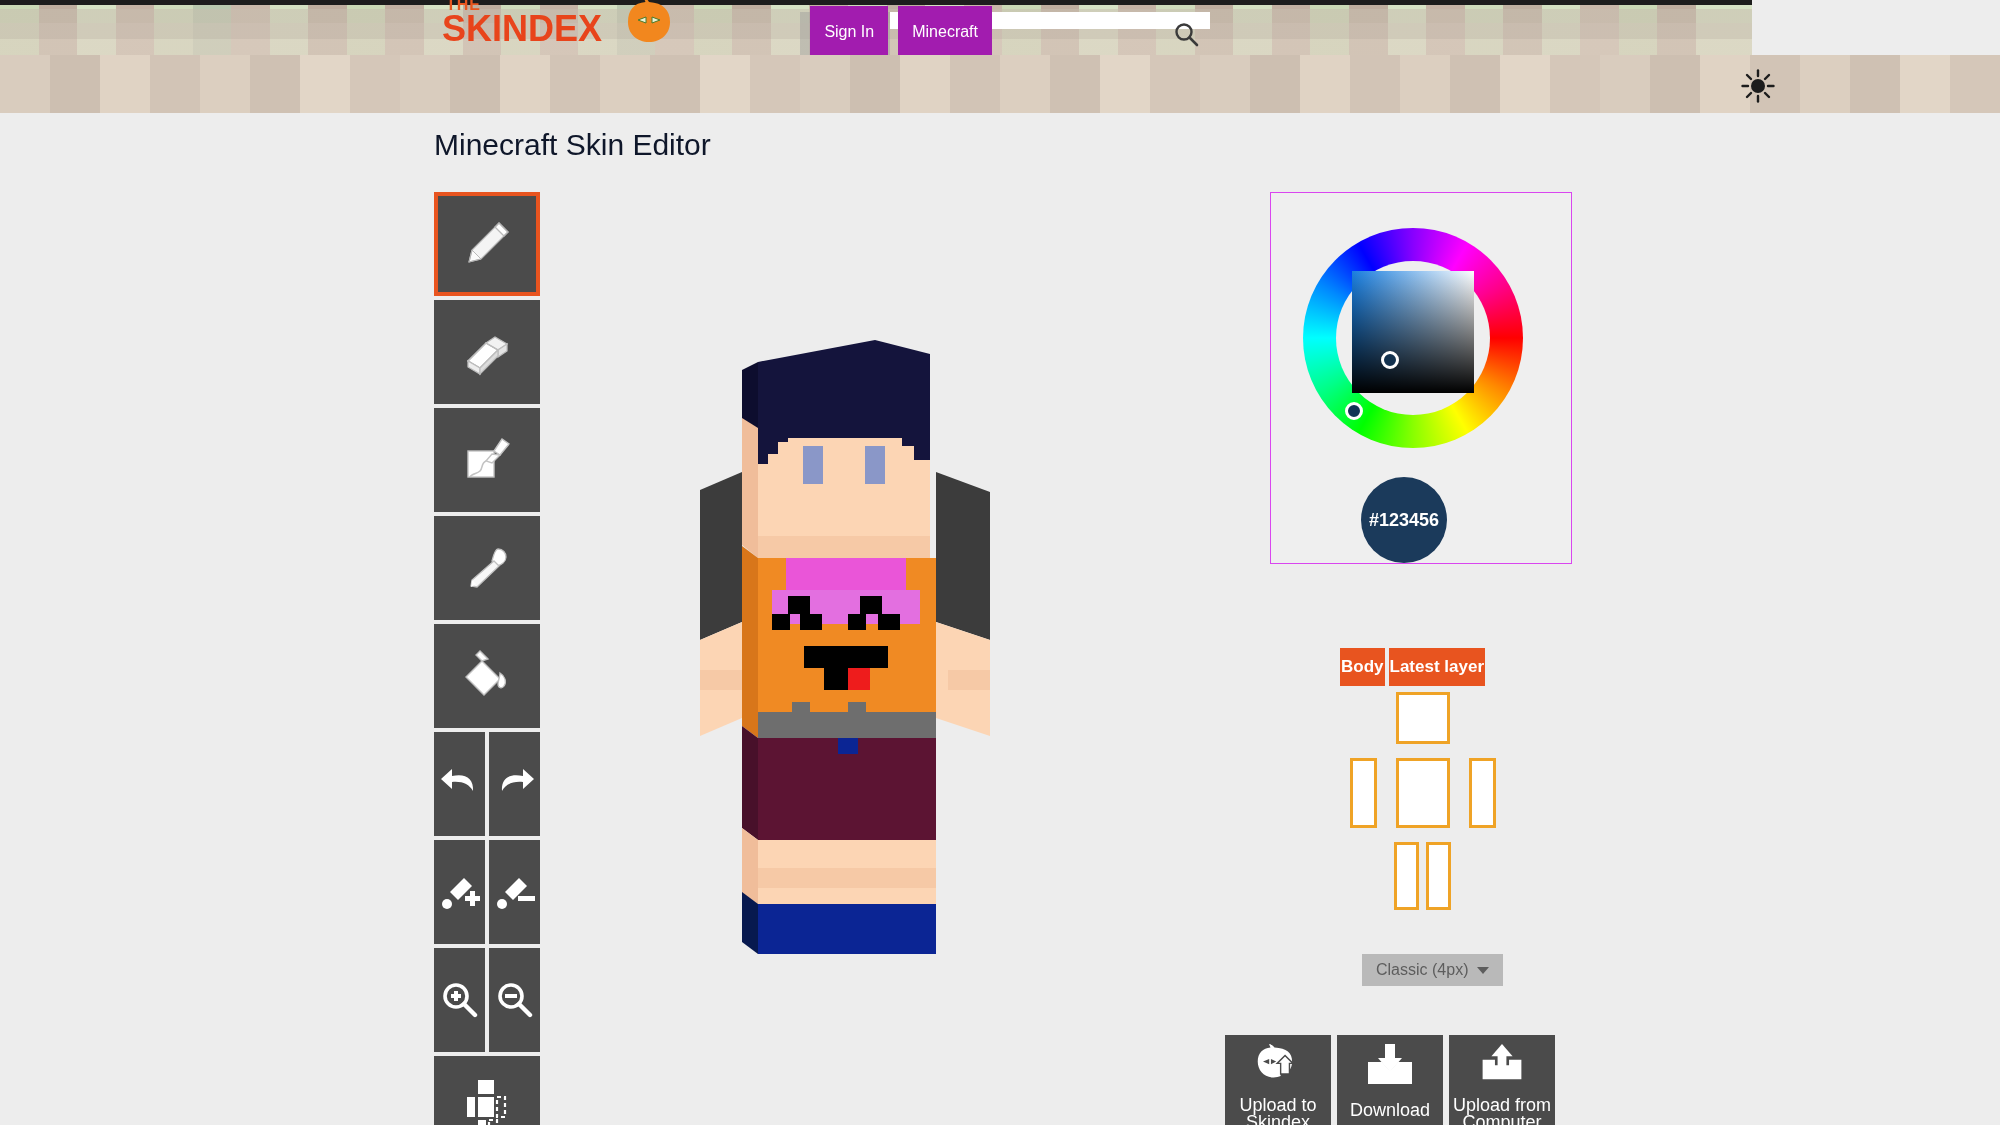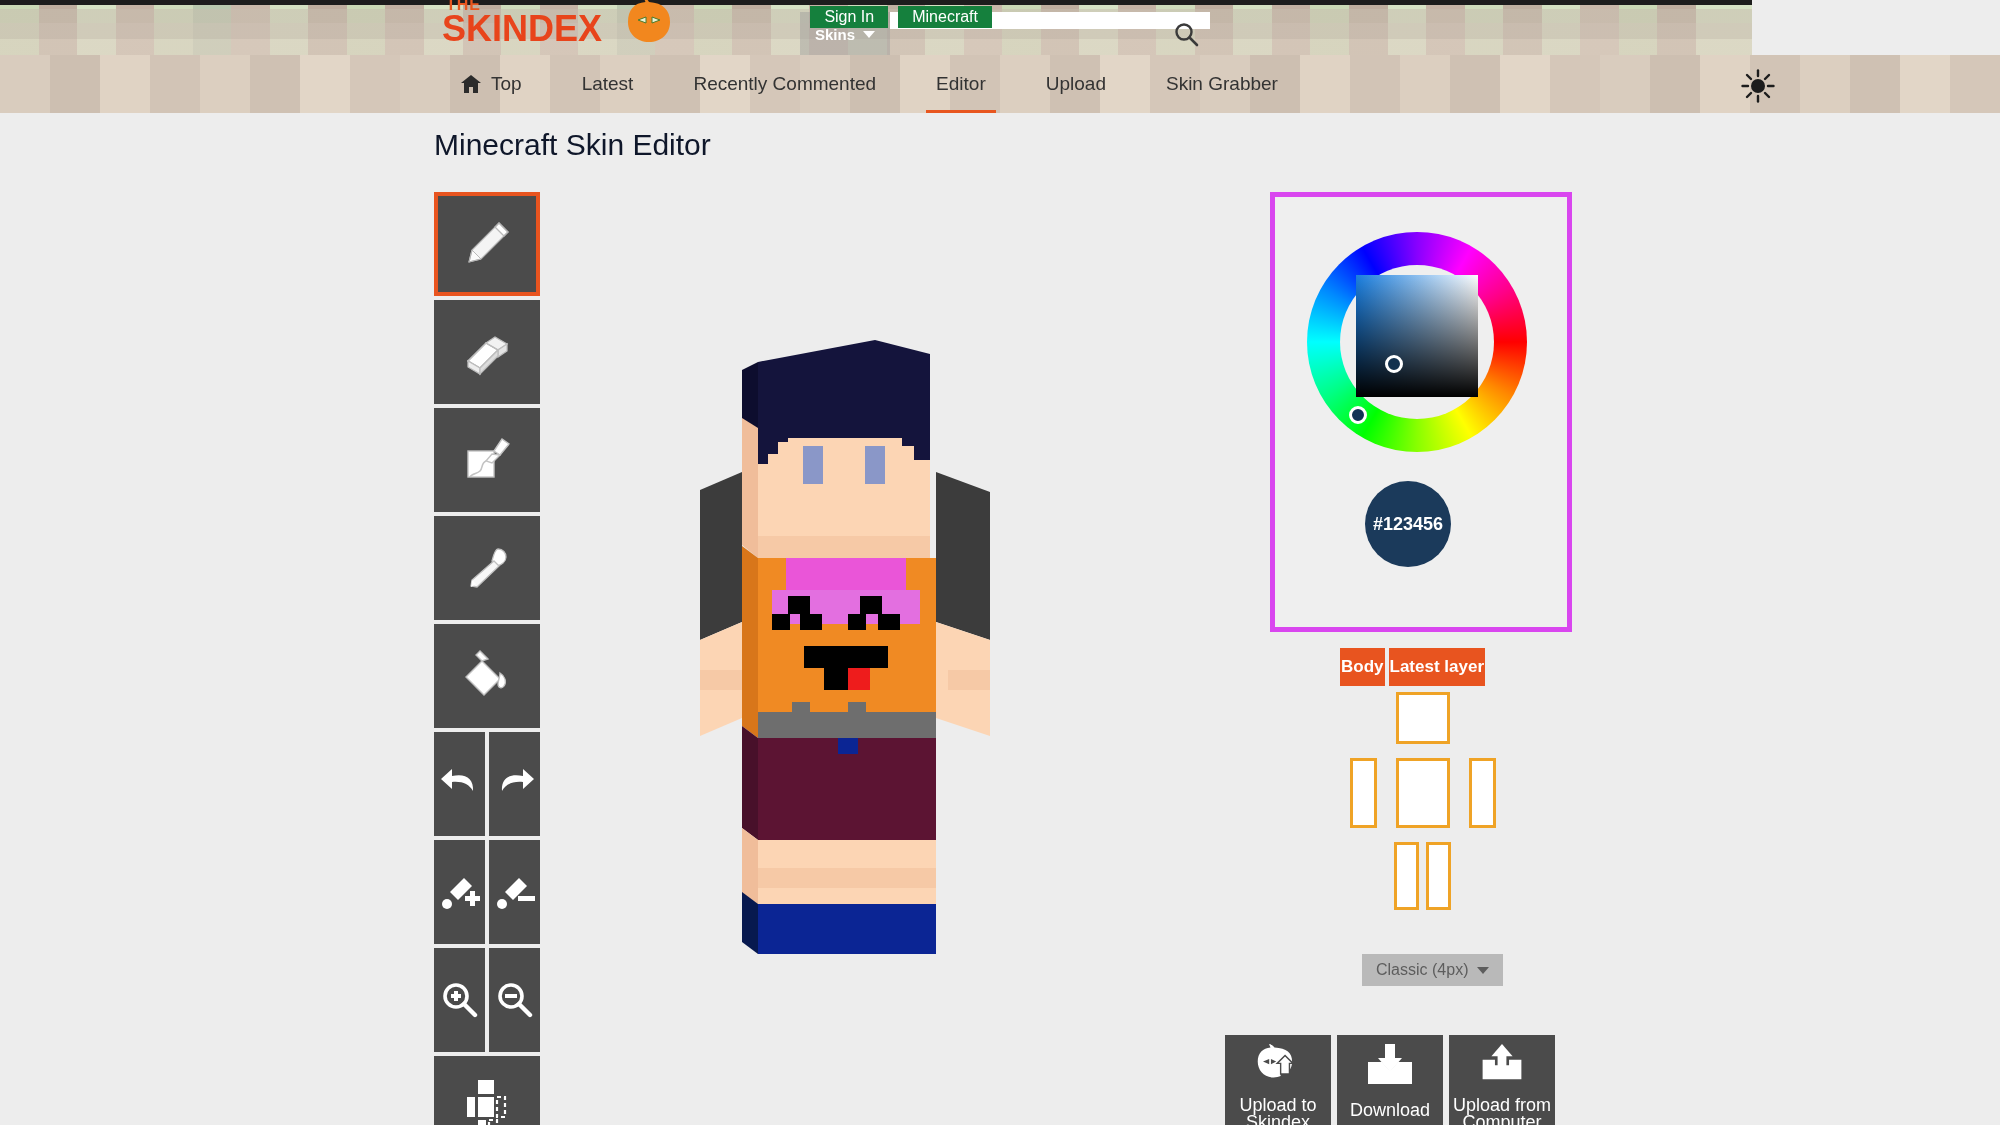--- a/index.html
+++ b/index.html
@@ -77,22 +77,22 @@
   #skins-caret { width:0;height:0;border-left:6px solid transparent;border-right:6px solid transparent;border-top:7px solid #ffffff; }
   #search-input {
     width: 320px; background:#ffffff; border:none; outline:none;
     font-size:15px; padding: 0 34px 0 10px;
     font-family: "Liberation Sans", sans-serif;
   }
   #search-icon { position:absolute; right:10px; top:8px; }
 
   #auth { position:absolute; right: 760px; top: 6px; display:flex; gap:10px; }
   .auth-btn {
-    background:#15803d; color:#fff; border:none; cursor:pointer;
-    padding: 2px 14px; font-size: 16px; font-family:"Liberation Sans", sans-serif;
+    background:#a21caf; color:#fff; border:none; cursor:pointer;
+    padding: 17px 14px; font-size: 16px; font-family:"Liberation Sans", sans-serif;
   }
 
   
   #nav-bar {
     position:absolute; top:55px; left:0; width:2000px; height:58px;
     background: rgba(228,218,205,0.80);
     overflow:hidden;
   }
   #nav-texture {
     position:absolute; inset:0;
@@ -146,22 +146,22 @@
     display:flex; align-items:center; justify-content:center; cursor:pointer;
   }
 
   
   #skin-stage {
     position:absolute; left: 700px; top: 340px; width: 460px; height: 640px;
   }
 
   
   #color-panel {
-    position:absolute; left: 1270px; top: 192px; width: 302px; height: 440px;
-    background:#efefef; border:5px solid #d946ef;
+    position:absolute; left: 1270px; top: 192px; width: 302px; height: 372px;
+    background:#efefef; border:1px solid #d946ef;
   }
   #wheel-wrap { position:absolute; left: 32px; top: 35px; width: 220px; height: 220px; }
   #color-wheel {
     position:absolute; inset:0; border-radius:50%;
     background: conic-gradient(from 90deg,
       #ff0000, #ff8800, #ffff00, #88ff00, #00ff00, #00ff88,
       #00ffff, #0088ff, #0000ff, #8800ff, #ff00ff, #ff0088, #ff0000);
   }
   #wheel-hole {
     position:absolute; left:33px; top:33px; width:154px; height:154px;
@@ -255,43 +255,20 @@
   </div>
 
   <div id="auth">
     <button class="auth-btn">Sign In</button>
     <button class="auth-btn">Minecraft</button>
   </div>
 </div>
 
 <div id="nav-bar">
   <div id="nav-texture"></div>
-  <div id="nav-items">
-    <div class="nav-item">
-      <svg width="22" height="20" viewBox="0 0 22 20">
-        <path d="M11 1 1 9h3v10h5v-6h4v6h5V9h3z" fill="#2b2b2b"></path>
-      </svg>
-      <span>Top</span>
-    </div>
-    <div class="nav-item">
-      <span>Latest</span>
-    </div>
-    <div class="nav-item">
-      <span>Recently Commented</span>
-    </div>
-    <div class="nav-item active">
-      <span>Editor</span>
-    </div>
-    <div class="nav-item">
-      <span>Upload</span>
-    </div>
-    <div class="nav-item">
-      <span>Skin Grabber</span>
-    </div>
-  </div>
   <svg id="theme-toggle" width="34" height="34" viewBox="0 0 34 34">
     <circle cx="17" cy="17" r="7" fill="#1c1c1c"></circle>
     <g stroke="#1c1c1c" stroke-width="2.4" stroke-linecap="round">
       <line x1="17" y1="1.5" x2="17" y2="7"></line>
         <line x1="17" y1="27" x2="17" y2="32.5"></line>
       <line x1="1.5" y1="17" x2="7" y2="17"></line>
         <line x1="27" y1="17" x2="32.5" y2="17"></line>
       <line x1="6" y1="6" x2="10" y2="10"></line>
         <line x1="24" y1="24" x2="28" y2="28"></line>
       <line x1="28" y1="6" x2="24" y2="10"></line>

